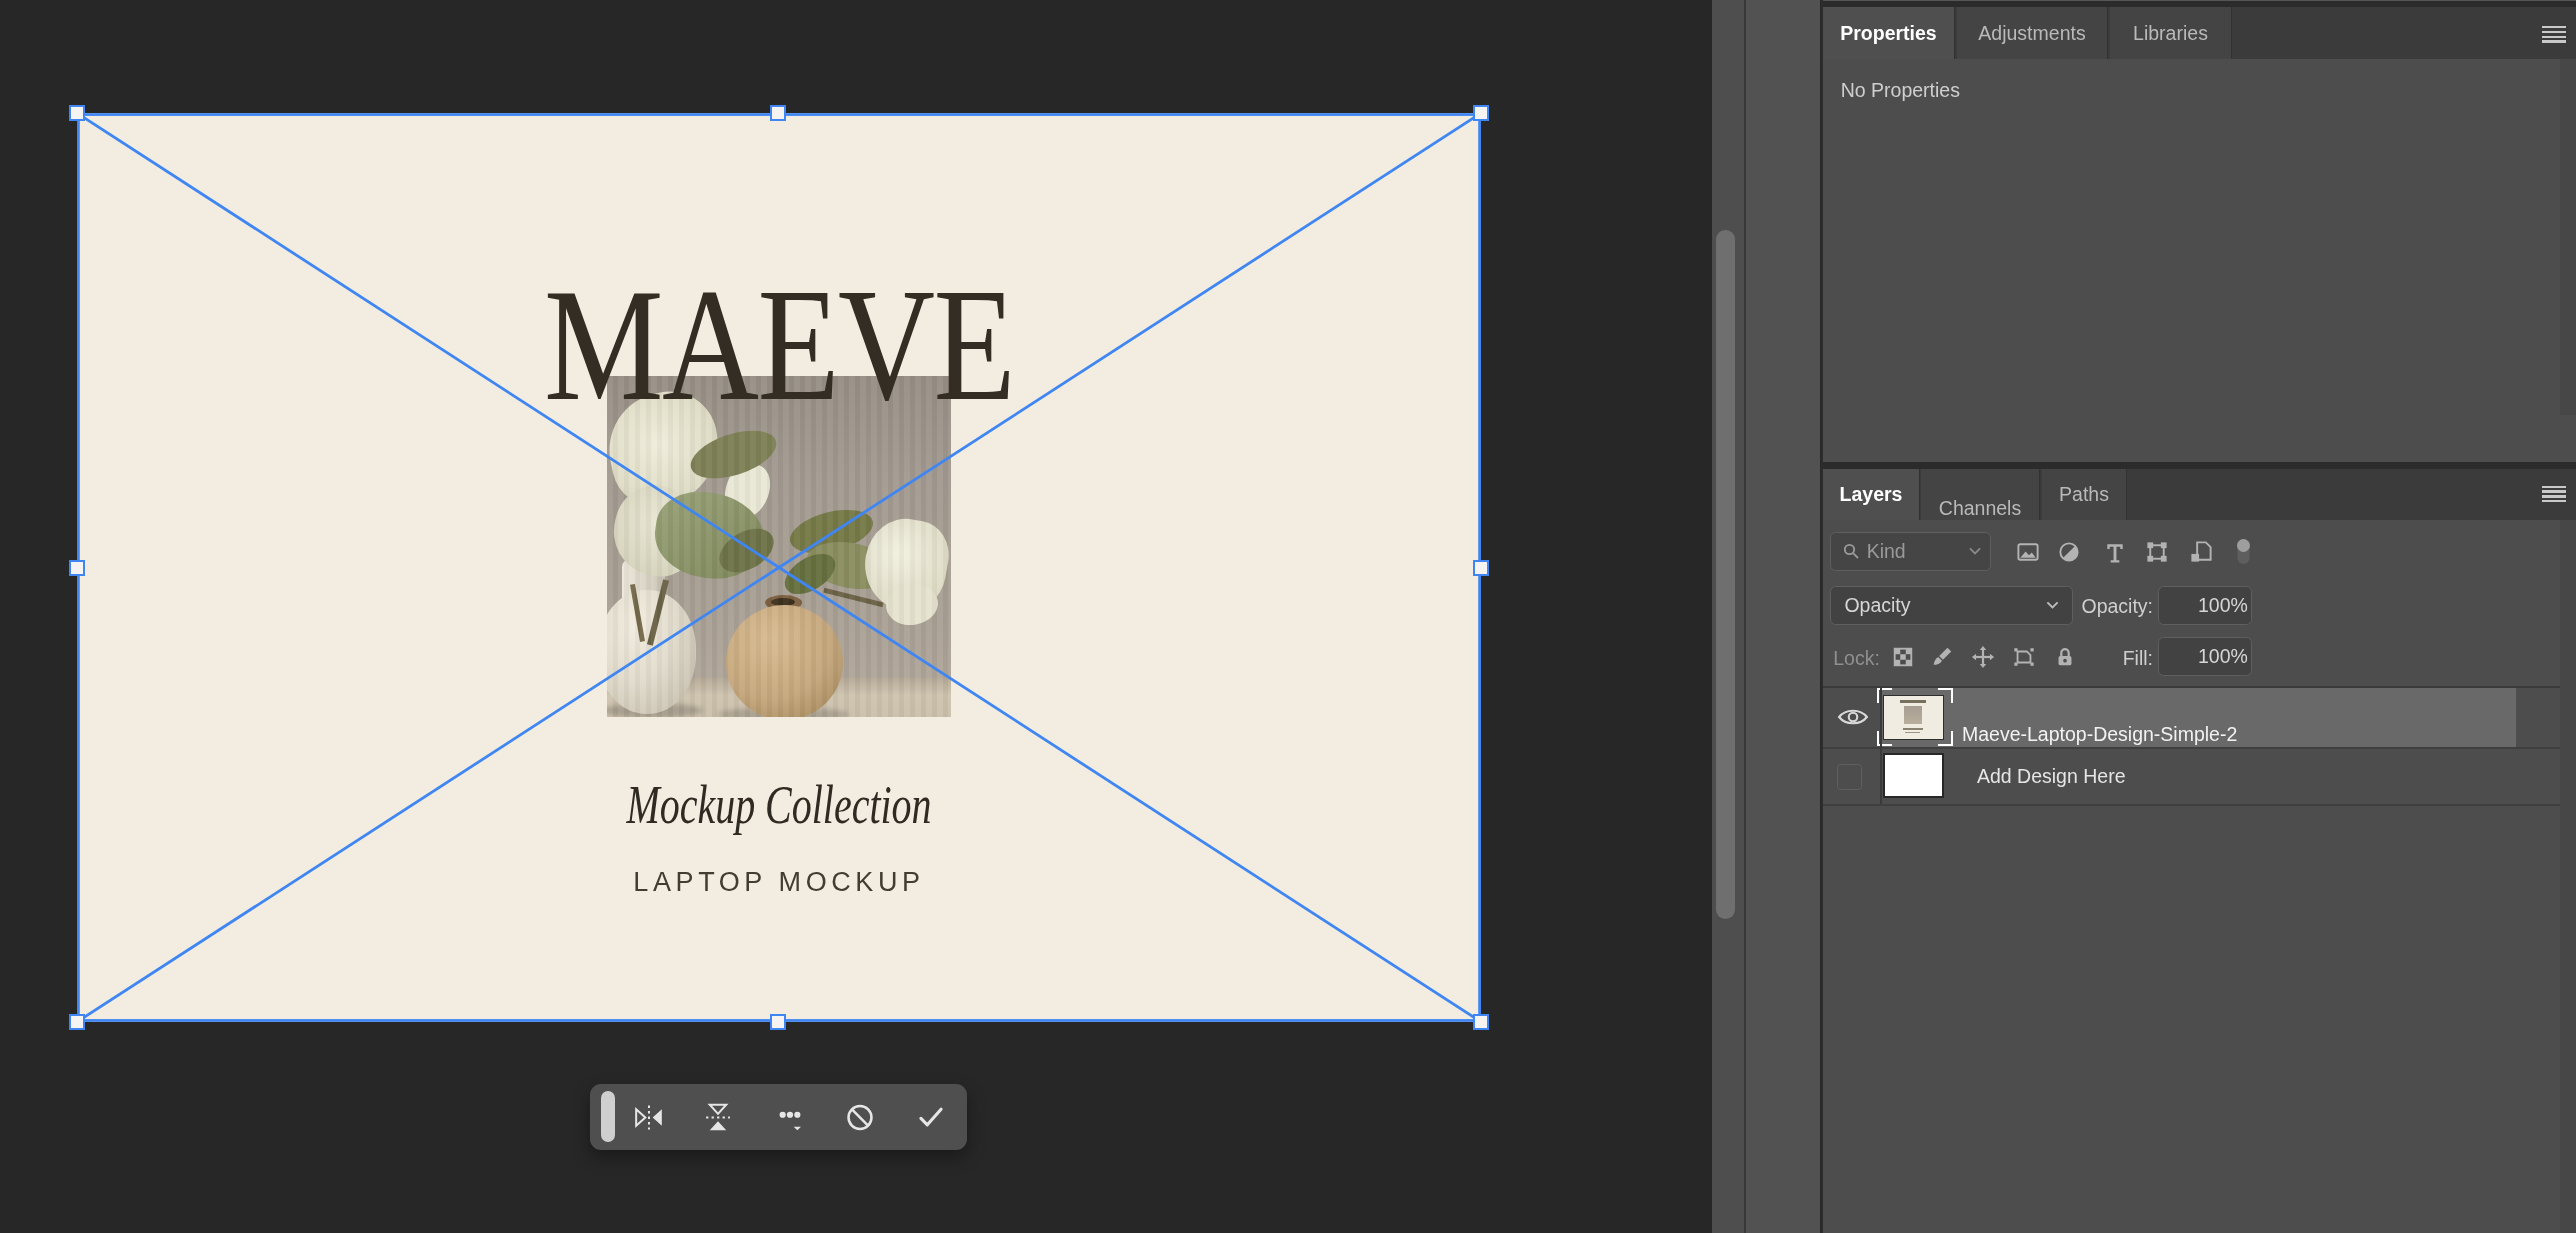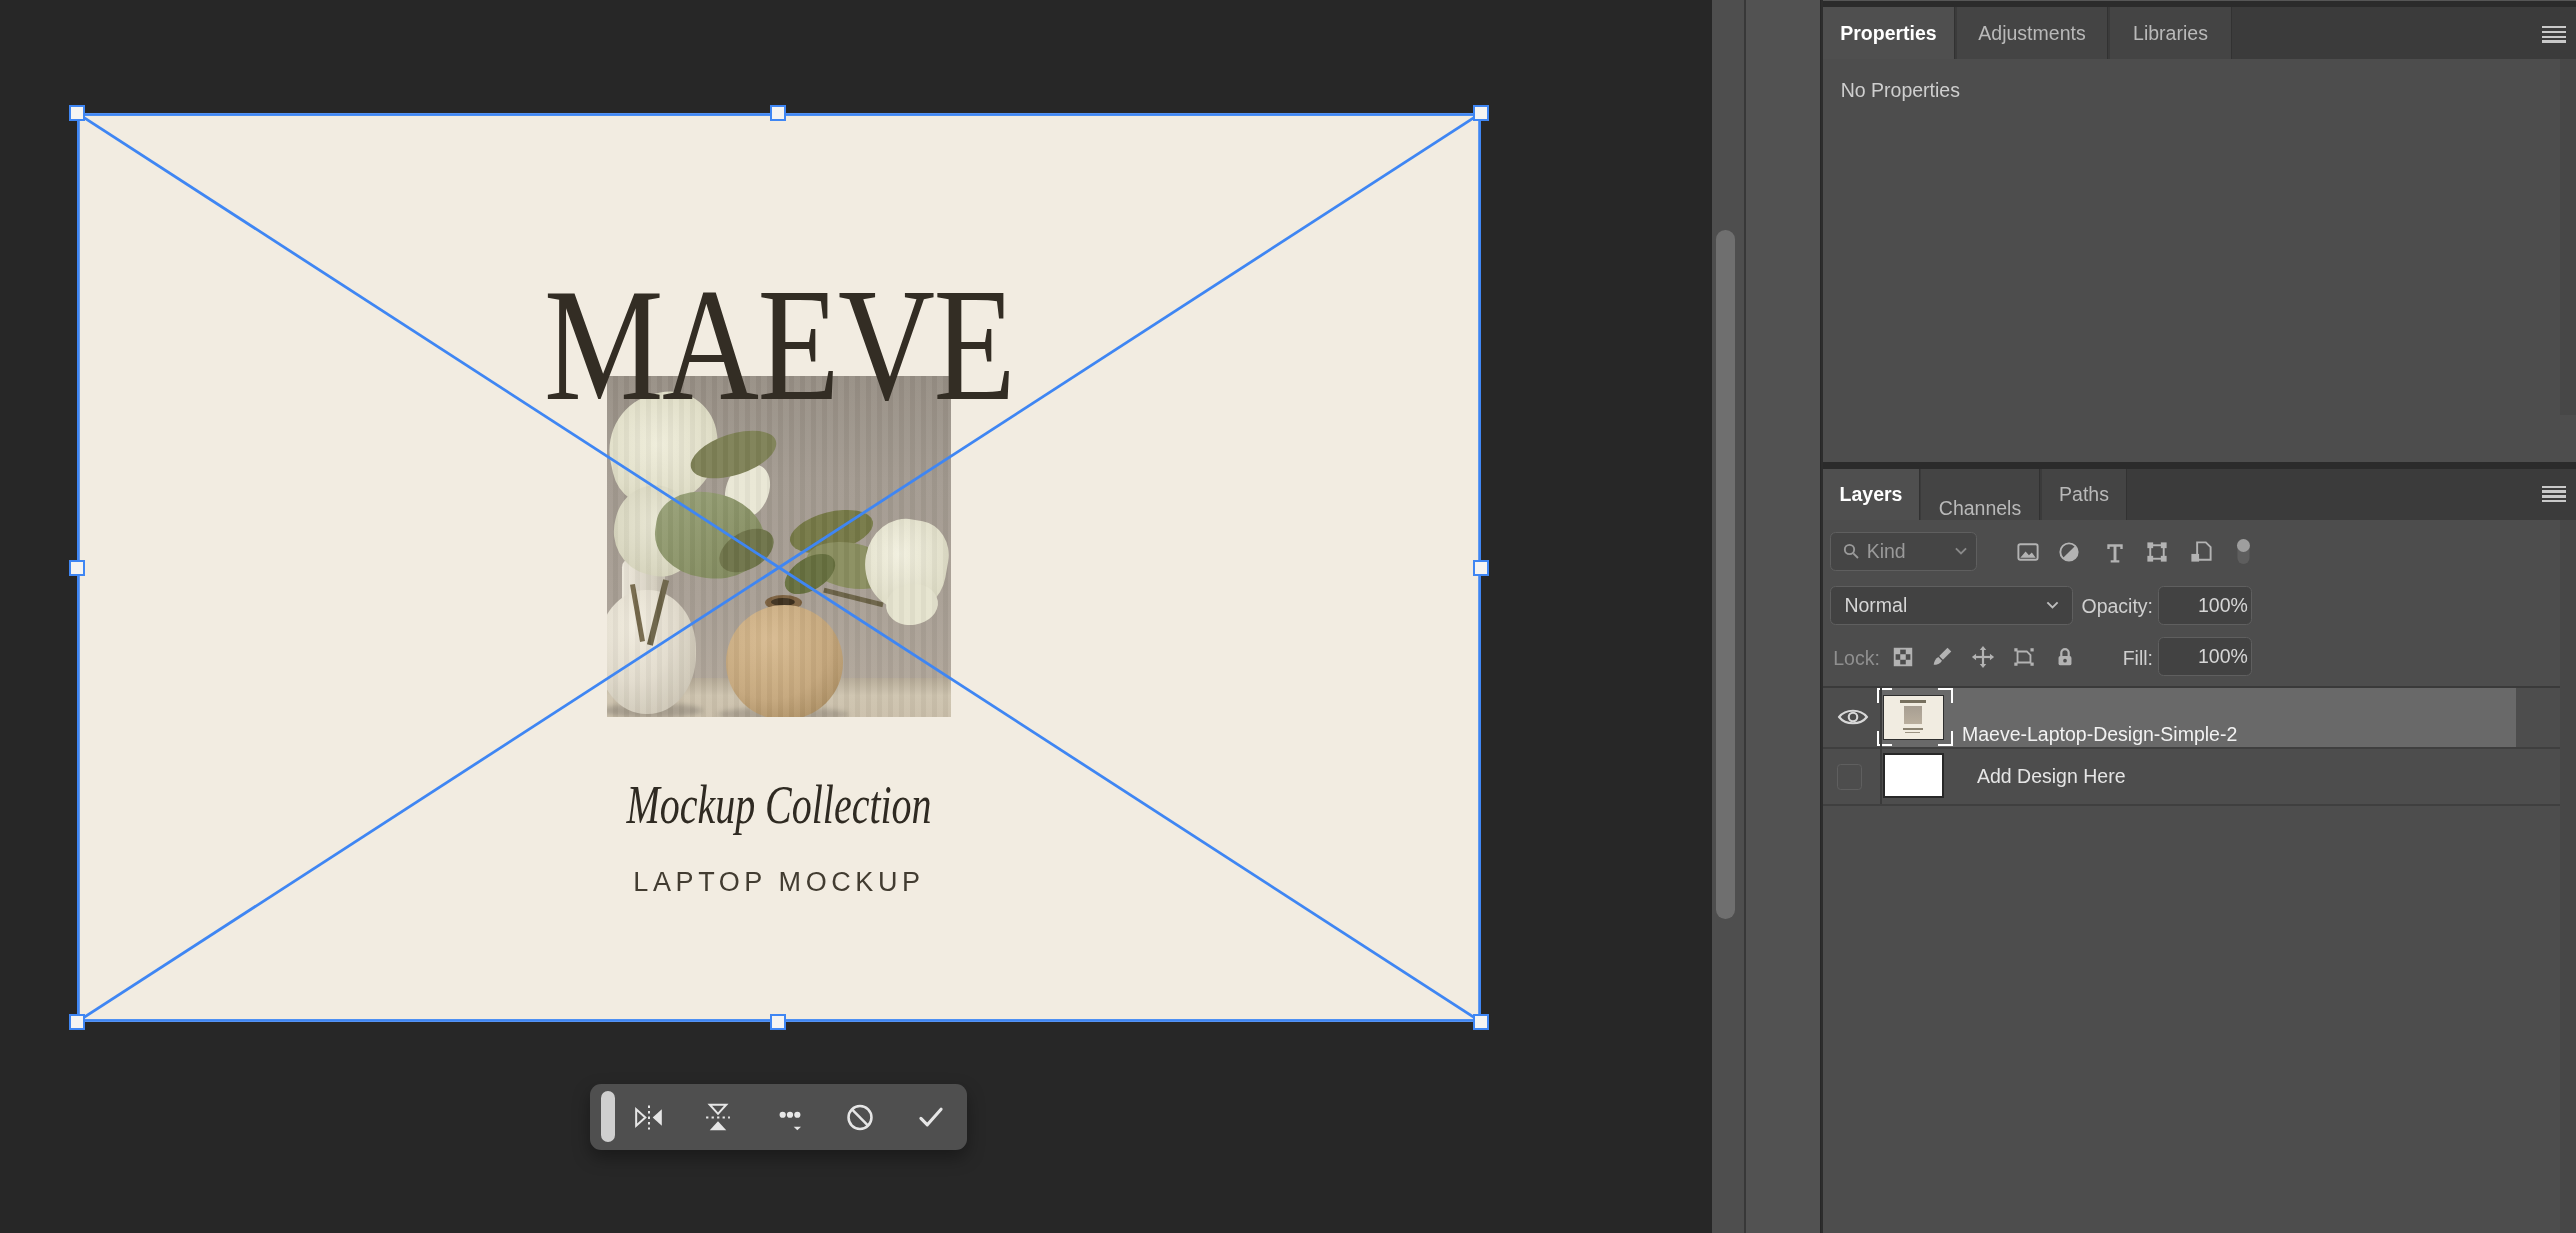--- a/index.html
+++ b/index.html
@@ -222,21 +222,21 @@
           <span>Paths</span>
         </div>
       <div class="abs menu-btn" style="left:719px;top:16.7px;">
           <i></i>
           <i></i>
           <i></i>
           <i></i>
         </div>
     </div>
 
-    <div class="abs inputbox" style="left:7.4px;top:532px;width:147px;height:39px;padding:0 9.3px;">
+    <div class="abs inputbox" style="left:7.4px;top:532px;width:161px;height:39px;padding:0 9.3px;">
       <svg width="20.4" height="20.4" viewBox="0 0 24 24" style="color:#9A9A9A;">
         <circle cx="10" cy="10" r="5.5" fill="none" stroke="currentColor" stroke-width="2.2"></circle>
         <line x1="14.5" y1="14.5" x2="20" y2="20" stroke="currentColor" stroke-width="2.2"></line>
       </svg>
       <span class="dim" style="margin-left:5.6px;">Kind</span>
       <svg class="chev" width="12" height="8.4" viewBox="0 0 13 9" style="color:#8A8A8A;">
         <polyline points="1,1.5 6.5,7 12,1.5" fill="none" stroke="currentColor" stroke-width="2"></polyline>
       </svg>
     </div>
     <div class="abs icbtn" style="left:205px;top:552px;">
@@ -272,21 +272,21 @@
       </svg>
     </div>
     <div class="abs icbtn" style="left:420px;top:552px;">
       <svg width="26" height="32" viewBox="0 0 28 34">
         <rect x="8" y="4" width="13" height="26" rx="6.5" fill="#5E5E5E"></rect>
         <circle cx="14.5" cy="10" r="7" fill="#9E9E9E"></circle>
       </svg>
     </div>
 
     <div class="abs inputbox" style="left:7.4px;top:586px;width:243px;height:39px;padding:0 13px;background:#424242;">
-      <span>Normal</span>
+      <span>Opacity</span>
       <svg class="chev" width="13" height="8.4" viewBox="0 0 13 9">
         <polyline points="1,1.5 6.5,7 12,1.5" fill="none" stroke="currentColor" stroke-width="2"></polyline>
       </svg>
     </div>
     <div class="abs rowlabel" style="left:256px;top:595px;width:74px;text-align:right;">Opacity:</div>
     <div class="abs inputbox" style="left:335px;top:586px;width:94px;height:39px;background:#424242;">
       <span style="flex:1;text-align:center;">100%</span>
       <span class="vdiv"></span>
       <svg width="12" height="8.4" viewBox="0 0 13 9" style="margin:0 6.5px;color:#BDBDBD;">
         <polyline points="1,1.5 6.5,7 12,1.5" fill="none" stroke="currentColor" stroke-width="2"></polyline>

